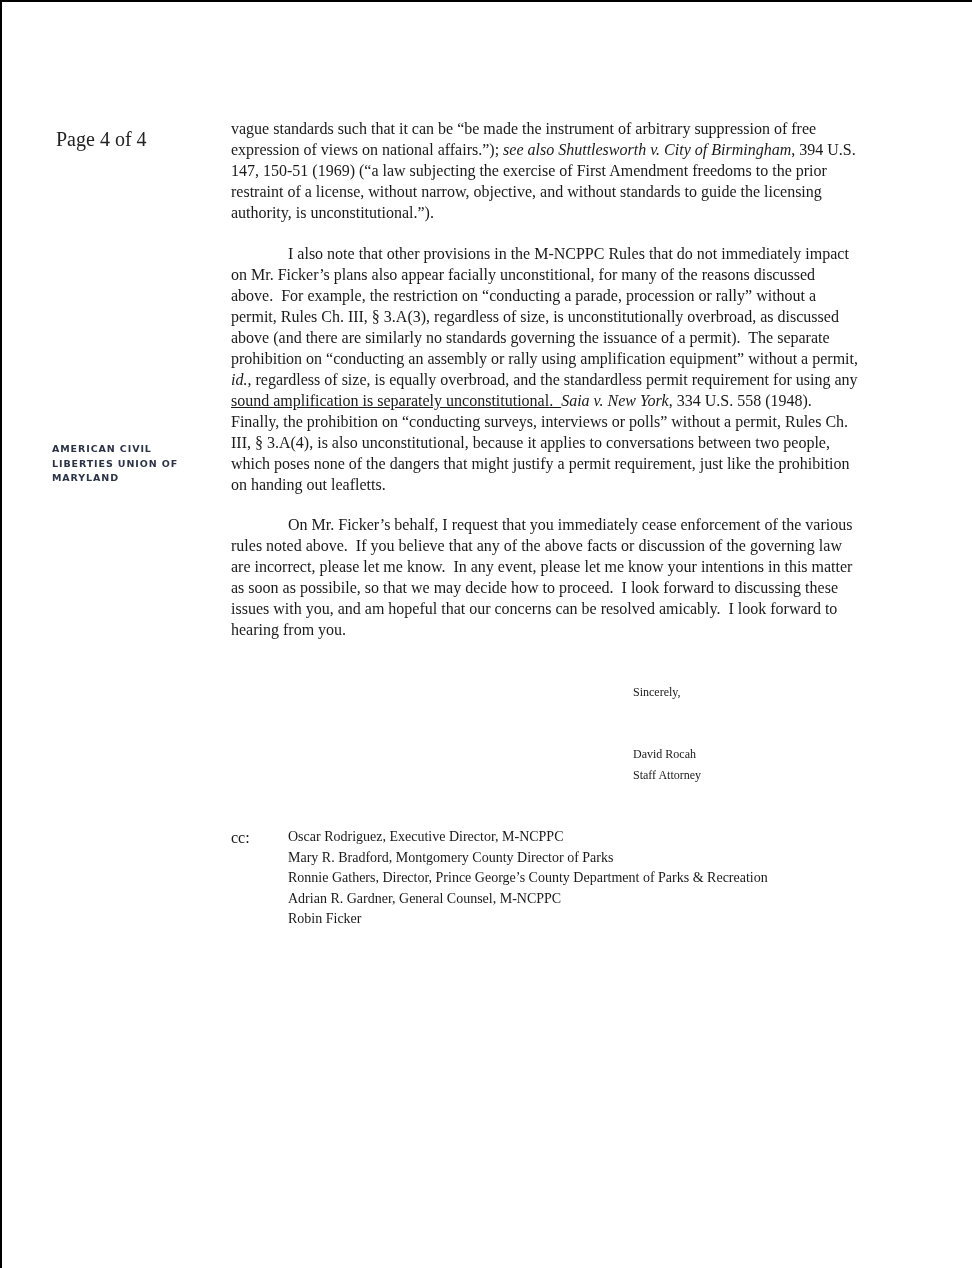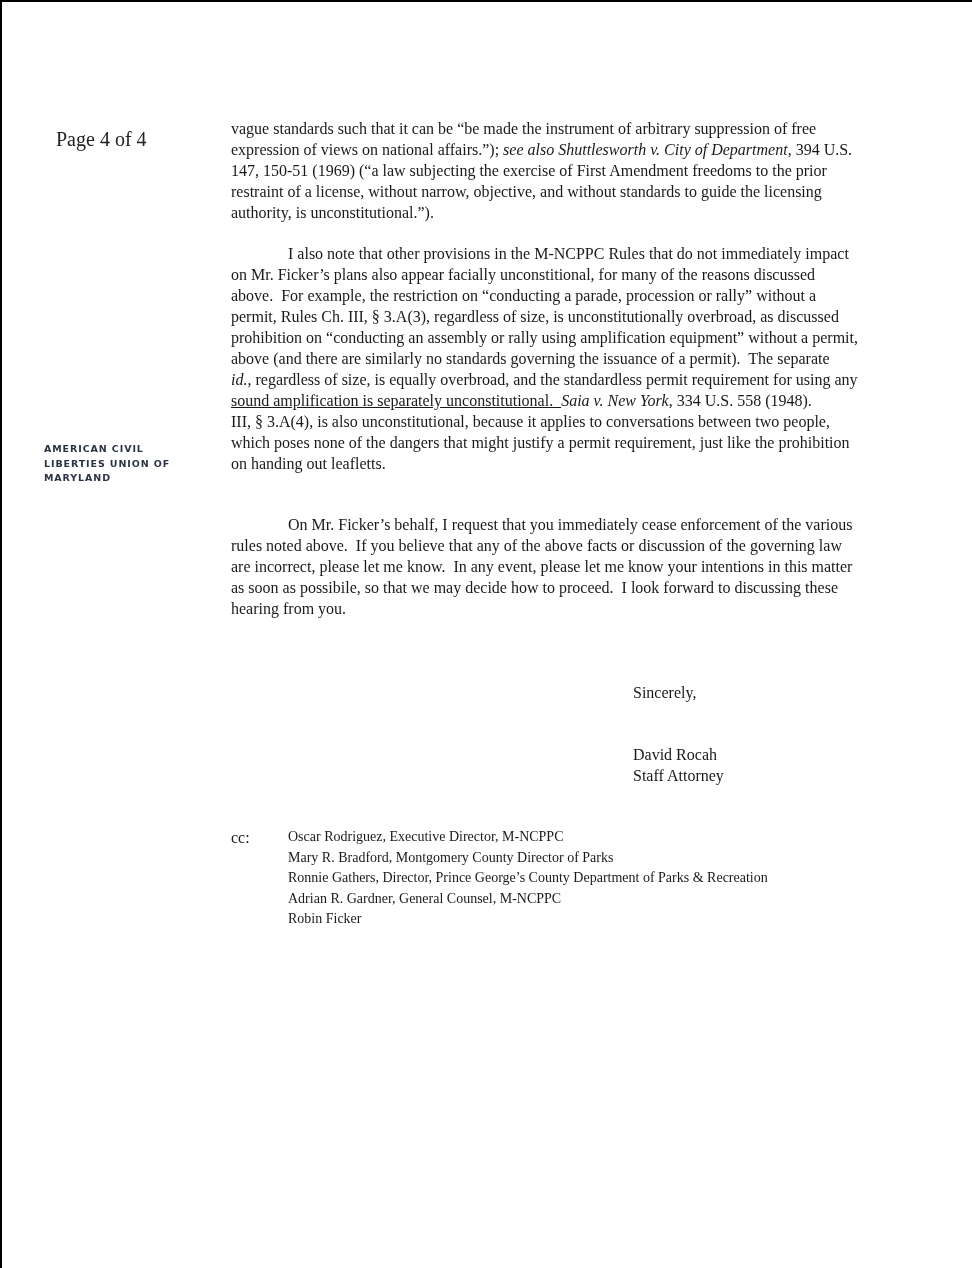--- a/index.html
+++ b/index.html
@@ -16,74 +16,76 @@
   .page-num {
     position: absolute; left: 54px; top: 127px;
     font-size: 20px; line-height: 20px; color: #222;
   }
   .org {
     position: absolute; left: 42px; top: 440px;
     font-family: "DejaVu Sans", "Liberation Sans", sans-serif;
     font-weight: bold; font-size: 9.5px; line-height: 14.5px;
     letter-spacing: 0.9px; color: #2b3346;
   }
-  .org div { white-space: nowrap; }
+  .org div { white-space: nowrap; margin-left: 8px; }
   .para {
     position: absolute; left: 229px; width: 700px;
     font-size: 16px; line-height: 21px;
   }
   .para .line { white-space: nowrap; height: 21px; }
   .para .line.indent { padding-left: 57px; }
   .para i { font-style: italic; }
   .sig {
     position: absolute; left: 631px;
-    font-size: 16px; line-height: 21px;
+    font-size: 12px; line-height: 21px;
   }
   .cc-label { position: absolute; left: 229px; top: 825px; font-size: 16px; line-height: 21px; }
   .cc-list { position: absolute; left: 286px; top: 825px; font-size: 14px; line-height: 20.6px; }
   .cc-list div { white-space: nowrap; }
 </style>
 </head>
 <body>
 
 <div class="page">
 
   <div class="page-num">Page 4 of 4</div>
 
   <div class="org">
     <div>AMERICAN CIVIL</div>
     <div>LIBERTIES UNION OF</div>
     <div>MARYLAND</div>
   </div>
 
   <div class="para" style="top:116px;">
       <div class="line"><span style="white-space: pre;">vague standards such that it can be “be made the instrument of arbitrary suppression of free</span></div>
-      <div class="line"><span style="white-space: pre;">expression of views on national affairs.”); </span><i style="white-space: pre;">see also Shuttlesworth v. City of Department</i><span style="white-space: pre;">, 394 U.S.</span></div>
+      <div class="line"><span style="white-space: pre;">expression of views on national affairs.”); </span><i style="white-space: pre;">see also Shuttlesworth v. City of Birmingham</i><span style="white-space: pre;">, 394 U.S.</span></div>
       <div class="line"><span style="white-space: pre;">147, 150-51 (1969) (“a law subjecting the exercise of First Amendment freedoms to the prior</span></div>
       <div class="line"><span style="white-space: pre;">restraint of a license, without narrow, objective, and without standards to guide the licensing</span></div>
       <div class="line"><span style="white-space: pre;">authority, is unconstitutional.”).</span></div>
     </div>
   <div class="para" style="top:241px;">
       <div class="line indent"><span style="white-space: pre;">I also note that other provisions in the M-NCPPC Rules that do not immediately impact</span></div>
       <div class="line"><span style="white-space: pre;">on Mr. Ficker’s plans also appear facially unconstitional, for many of the reasons discussed</span></div>
       <div class="line"><span style="white-space: pre;">above.  For example, the restriction on “conducting a parade, procession or rally” without a</span></div>
       <div class="line"><span style="white-space: pre;">permit, Rules Ch. III, § 3.A(3), regardless of size, is unconstitutionally overbroad, as discussed</span></div>
+      <div class="line"><span style="white-space: pre;">above (and there are similarly no standards governing the issuance of a permit).  The separate</span></div>
       <div class="line"><span style="white-space: pre;">prohibition on “conducting an assembly or rally using amplification equipment” without a permit,</span></div>
-      <div class="line"><span style="white-space: pre;">above (and there are similarly no standards governing the issuance of a permit).  The separate</span></div>
       <div class="line"><i style="white-space: pre;">id.</i><span style="white-space: pre;">, regardless of size, is equally overbroad, and the standardless permit requirement for using any</span></div>
       <div class="line"><span style="white-space: pre; text-decoration: underline;">sound amplification is separately unconstitutional.  </span><i style="white-space: pre;">Saia v. New York</i><span style="white-space: pre;">, 334 U.S. 558 (1948).</span></div>
+      <div class="line"><span style="white-space: pre;">Finally, the prohibition on “conducting surveys, interviews or polls” without a permit, Rules Ch.</span></div>
       <div class="line"><span style="white-space: pre;">III, § 3.A(4), is also unconstitutional, because it applies to conversations between two people,</span></div>
       <div class="line"><span style="white-space: pre;">which poses none of the dangers that might justify a permit requirement, just like the prohibition</span></div>
       <div class="line"><span style="white-space: pre;">on handing out leafletts.</span></div>
     </div>
   <div class="para" style="top:512px;">
       <div class="line indent"><span style="white-space: pre;">On Mr. Ficker’s behalf, I request that you immediately cease enforcement of the various</span></div>
       <div class="line"><span style="white-space: pre;">rules noted above.  If you believe that any of the above facts or discussion of the governing law</span></div>
       <div class="line"><span style="white-space: pre;">are incorrect, please let me know.  In any event, please let me know your intentions in this matter</span></div>
       <div class="line"><span style="white-space: pre;">as soon as possibile, so that we may decide how to proceed.  I look forward to discussing these</span></div>
+      <div class="line"><span style="white-space: pre;">issues with you, and am hopeful that our concerns can be resolved amicably.  I look forward to</span></div>
       <div class="line"><span style="white-space: pre;">hearing from you.</span></div>
     </div>
 
   <div class="sig" style="top:680px;">Sincerely,</div>
   <div class="sig" style="top:742px;">David Rocah</div>
   <div class="sig" style="top:763px;">Staff Attorney</div>
 
   <div class="cc-label">cc:</div>
   <div class="cc-list">
     <div>Oscar Rodriguez, Executive Director, M-NCPPC</div>

